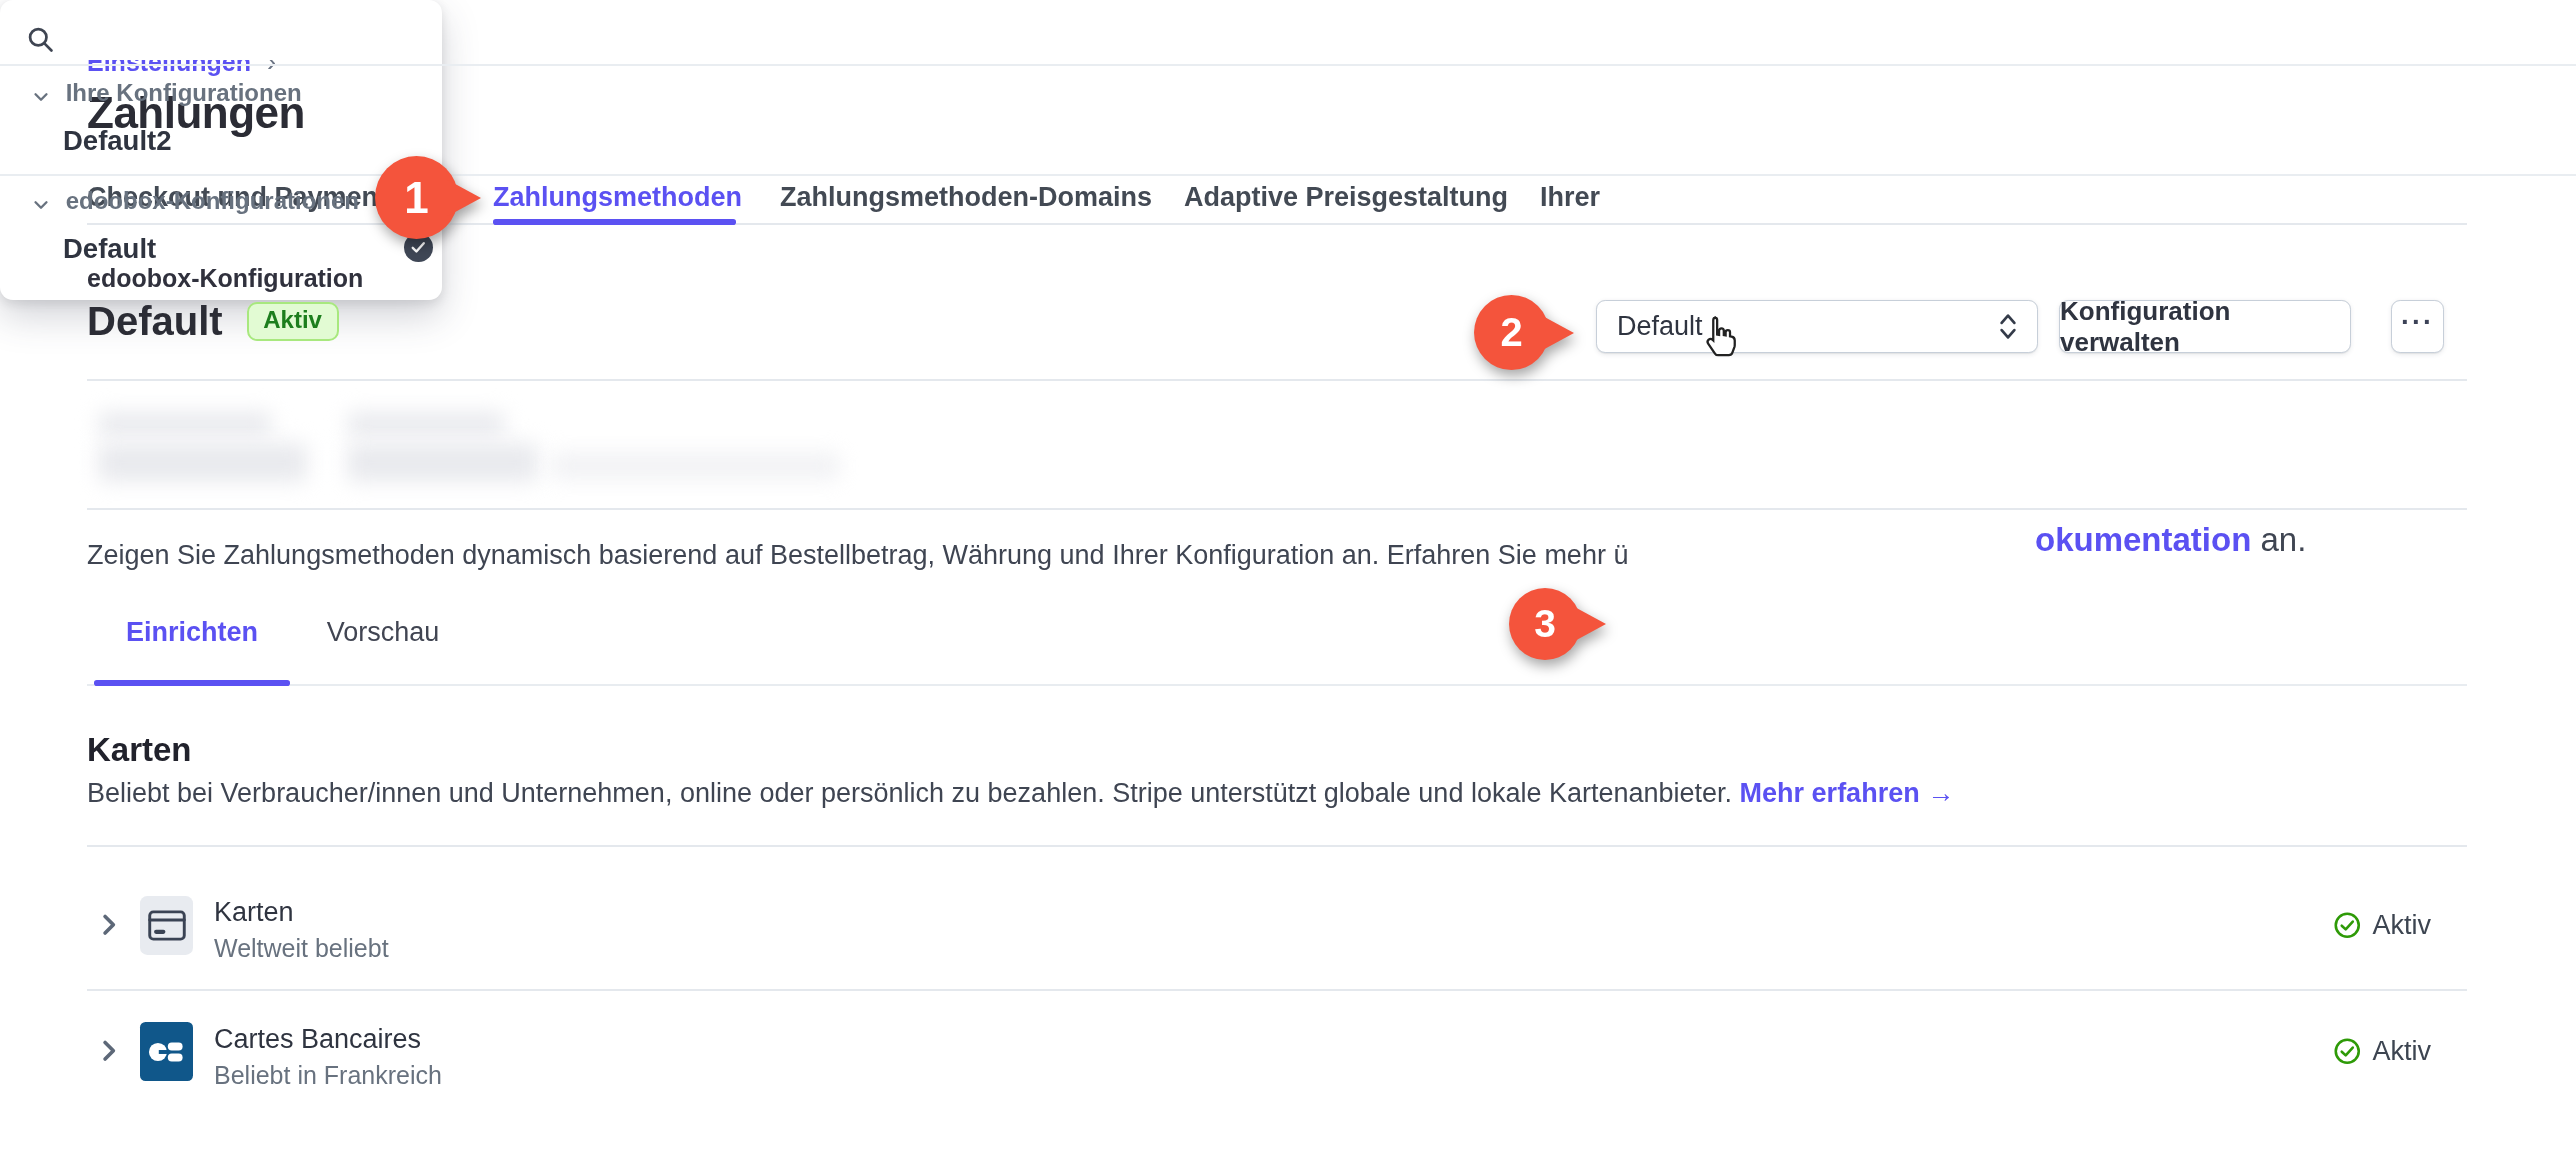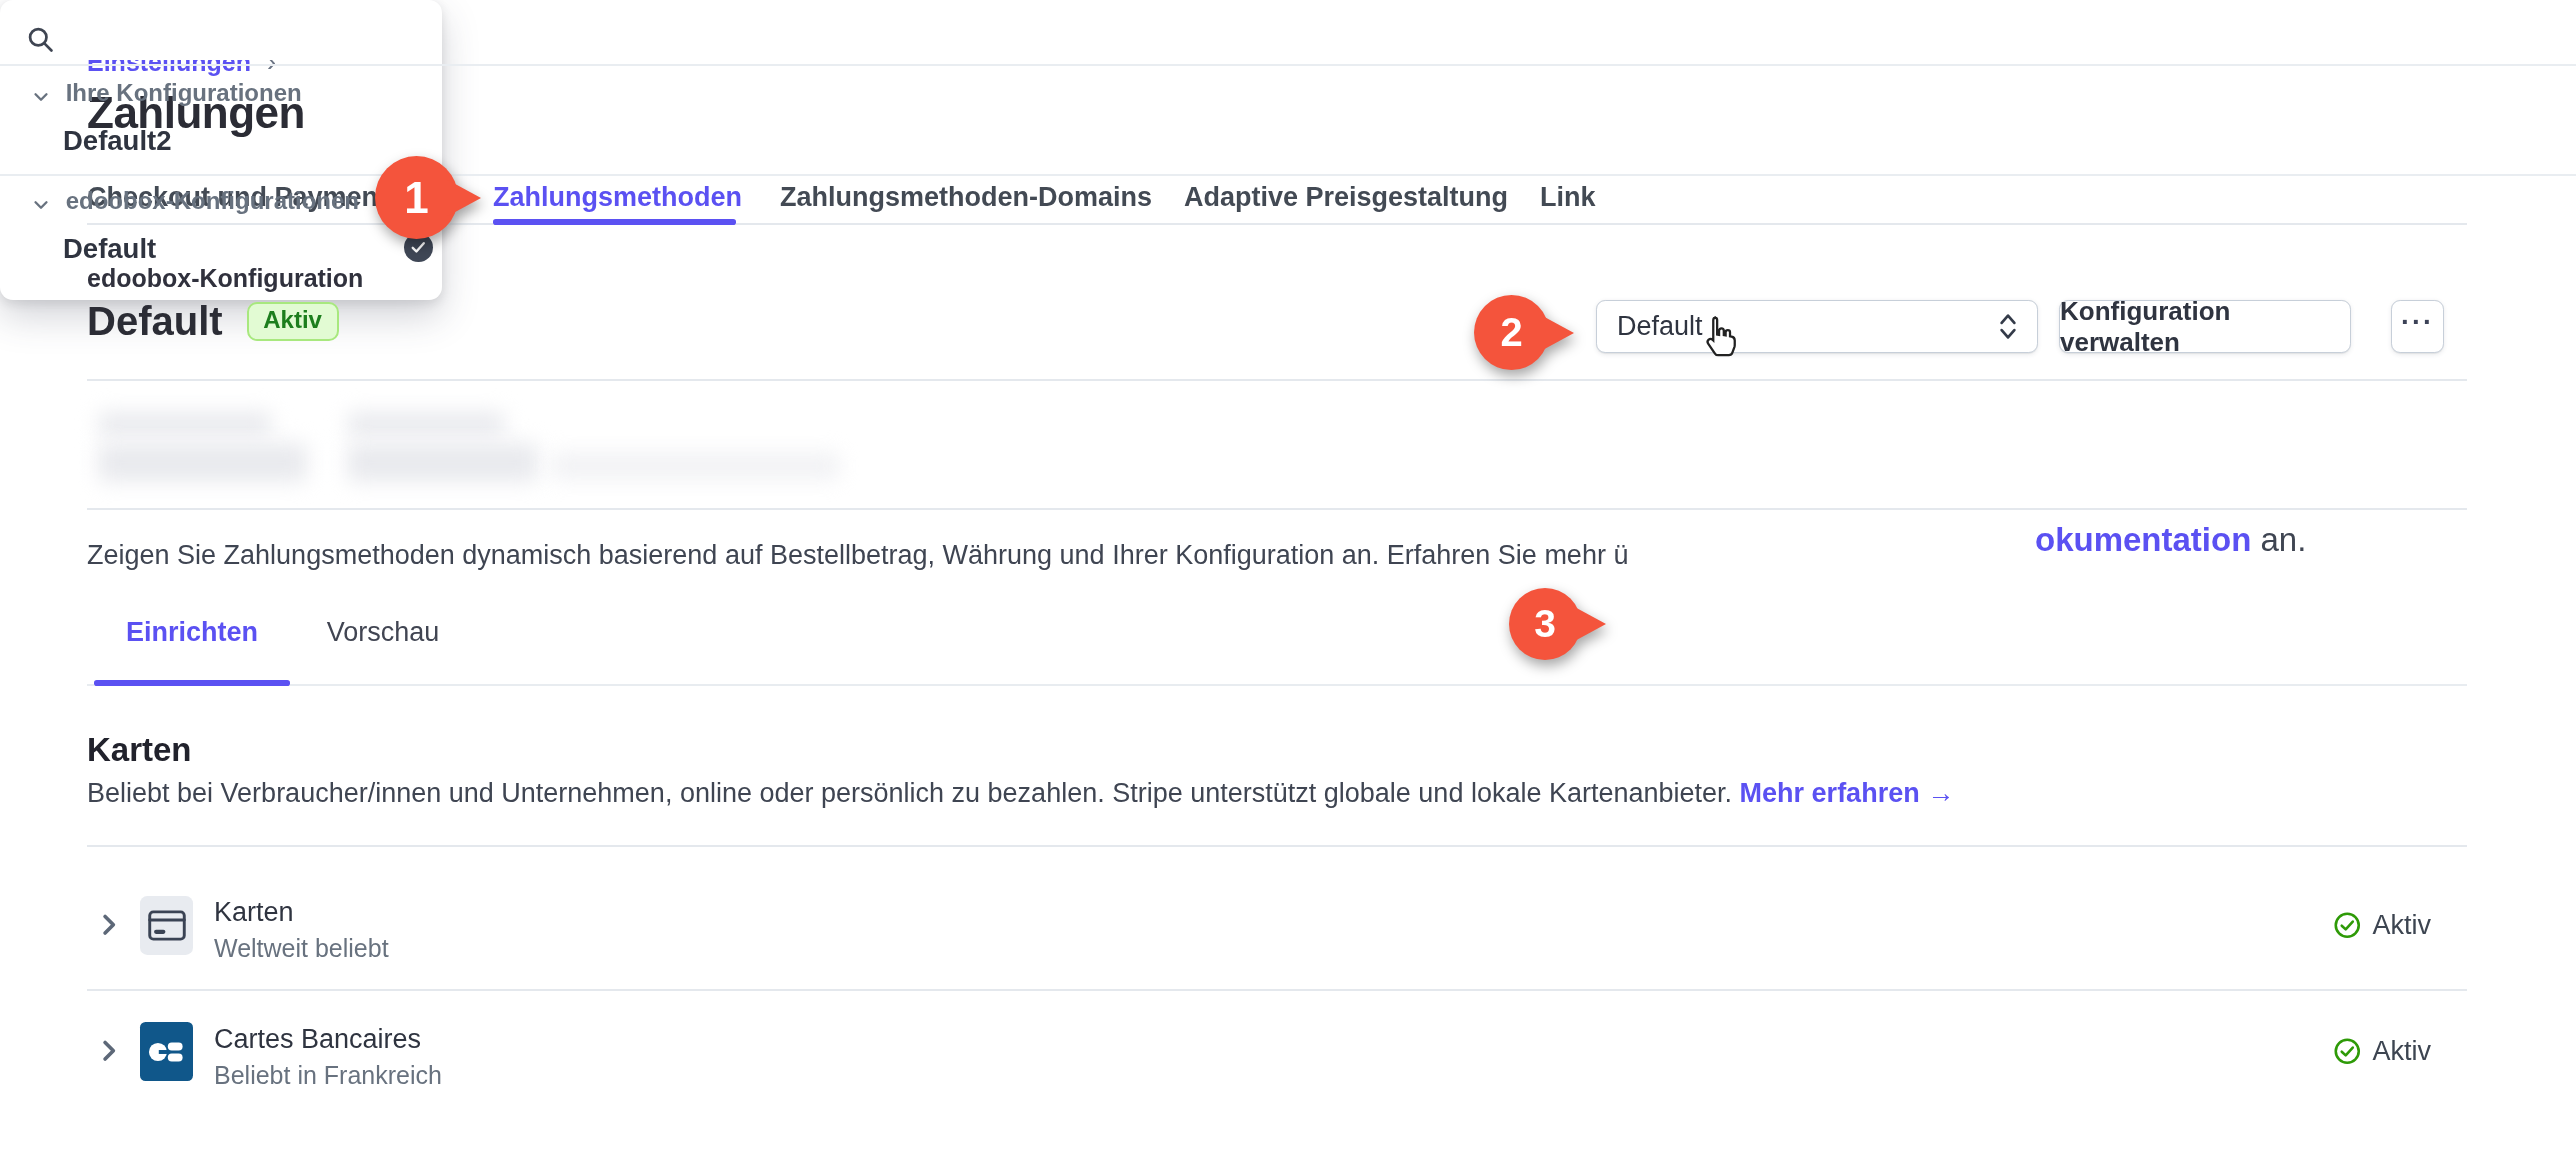--- a/index.html
+++ b/index.html
@@ -92,21 +92,21 @@
   <span>Einstellungen</span>
   <span class="sep">›</span>
 </div>
 
 <h1 class="abs page-title">Zahlungen</h1>
 
 <div class="abs tab" style="left:87px;">Checkout und Paymen</div>
 <div class="abs tab active" style="left:493px;text-align:center;">Zahlungsmethoden</div>
 <div class="abs tab" style="left:780px;">Zahlungsmethoden-Domains</div>
 <div class="abs tab" style="left:1184px;">Adaptive Preisgestaltung</div>
-<div class="abs tab" style="left:1540px;">Link</div>
+<div class="abs tab" style="left:1540px;">Ihrer</div>
 <div class="abs divider" style="top:223px;"></div>
 <div class="abs tab-underline"></div>
 
 <div class="abs eyebrow">edoobox-Konfiguration</div>
 <div class="abs config-row">
   <span class="config-name">Default</span>
   <span class="badge">Aktiv</span>
 </div>
 
 <div class="abs btn select-btn">

